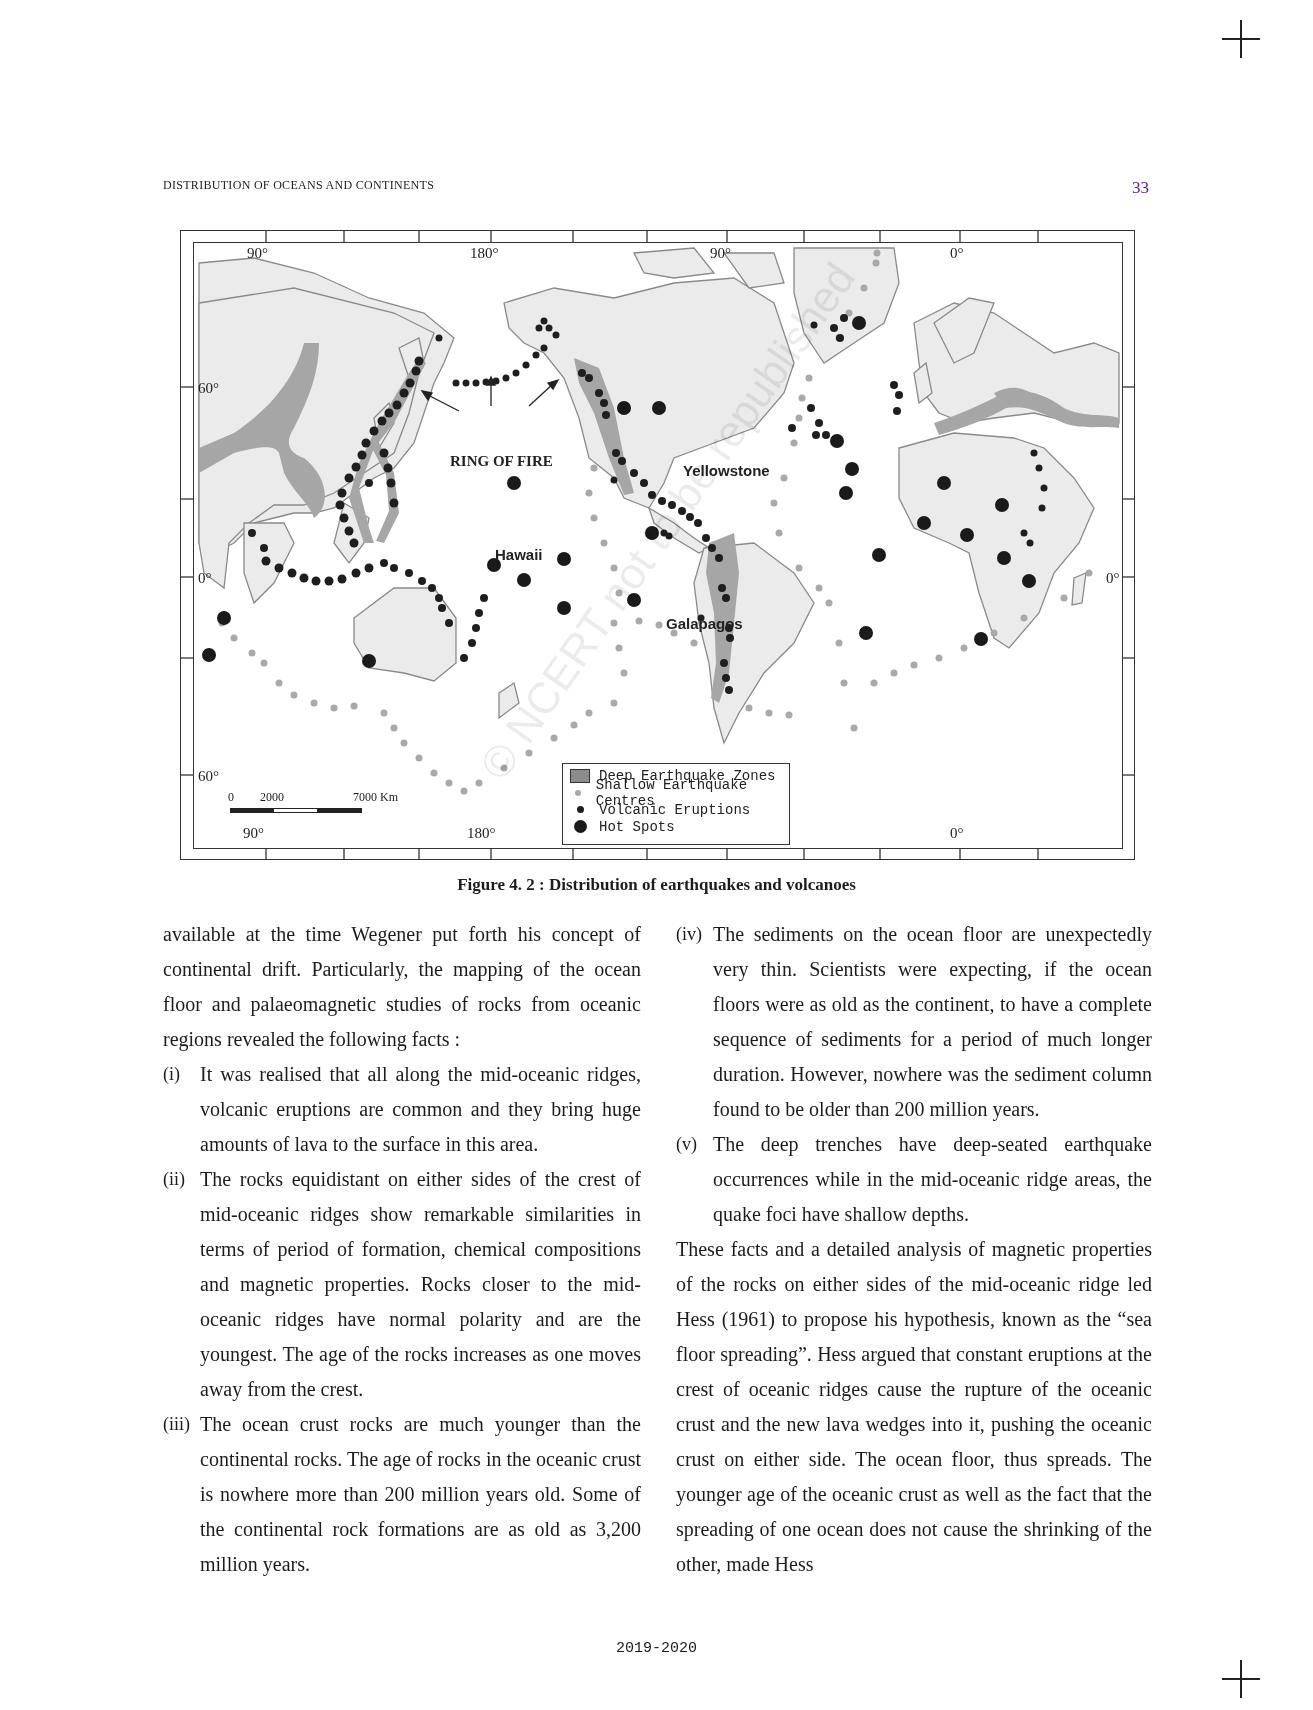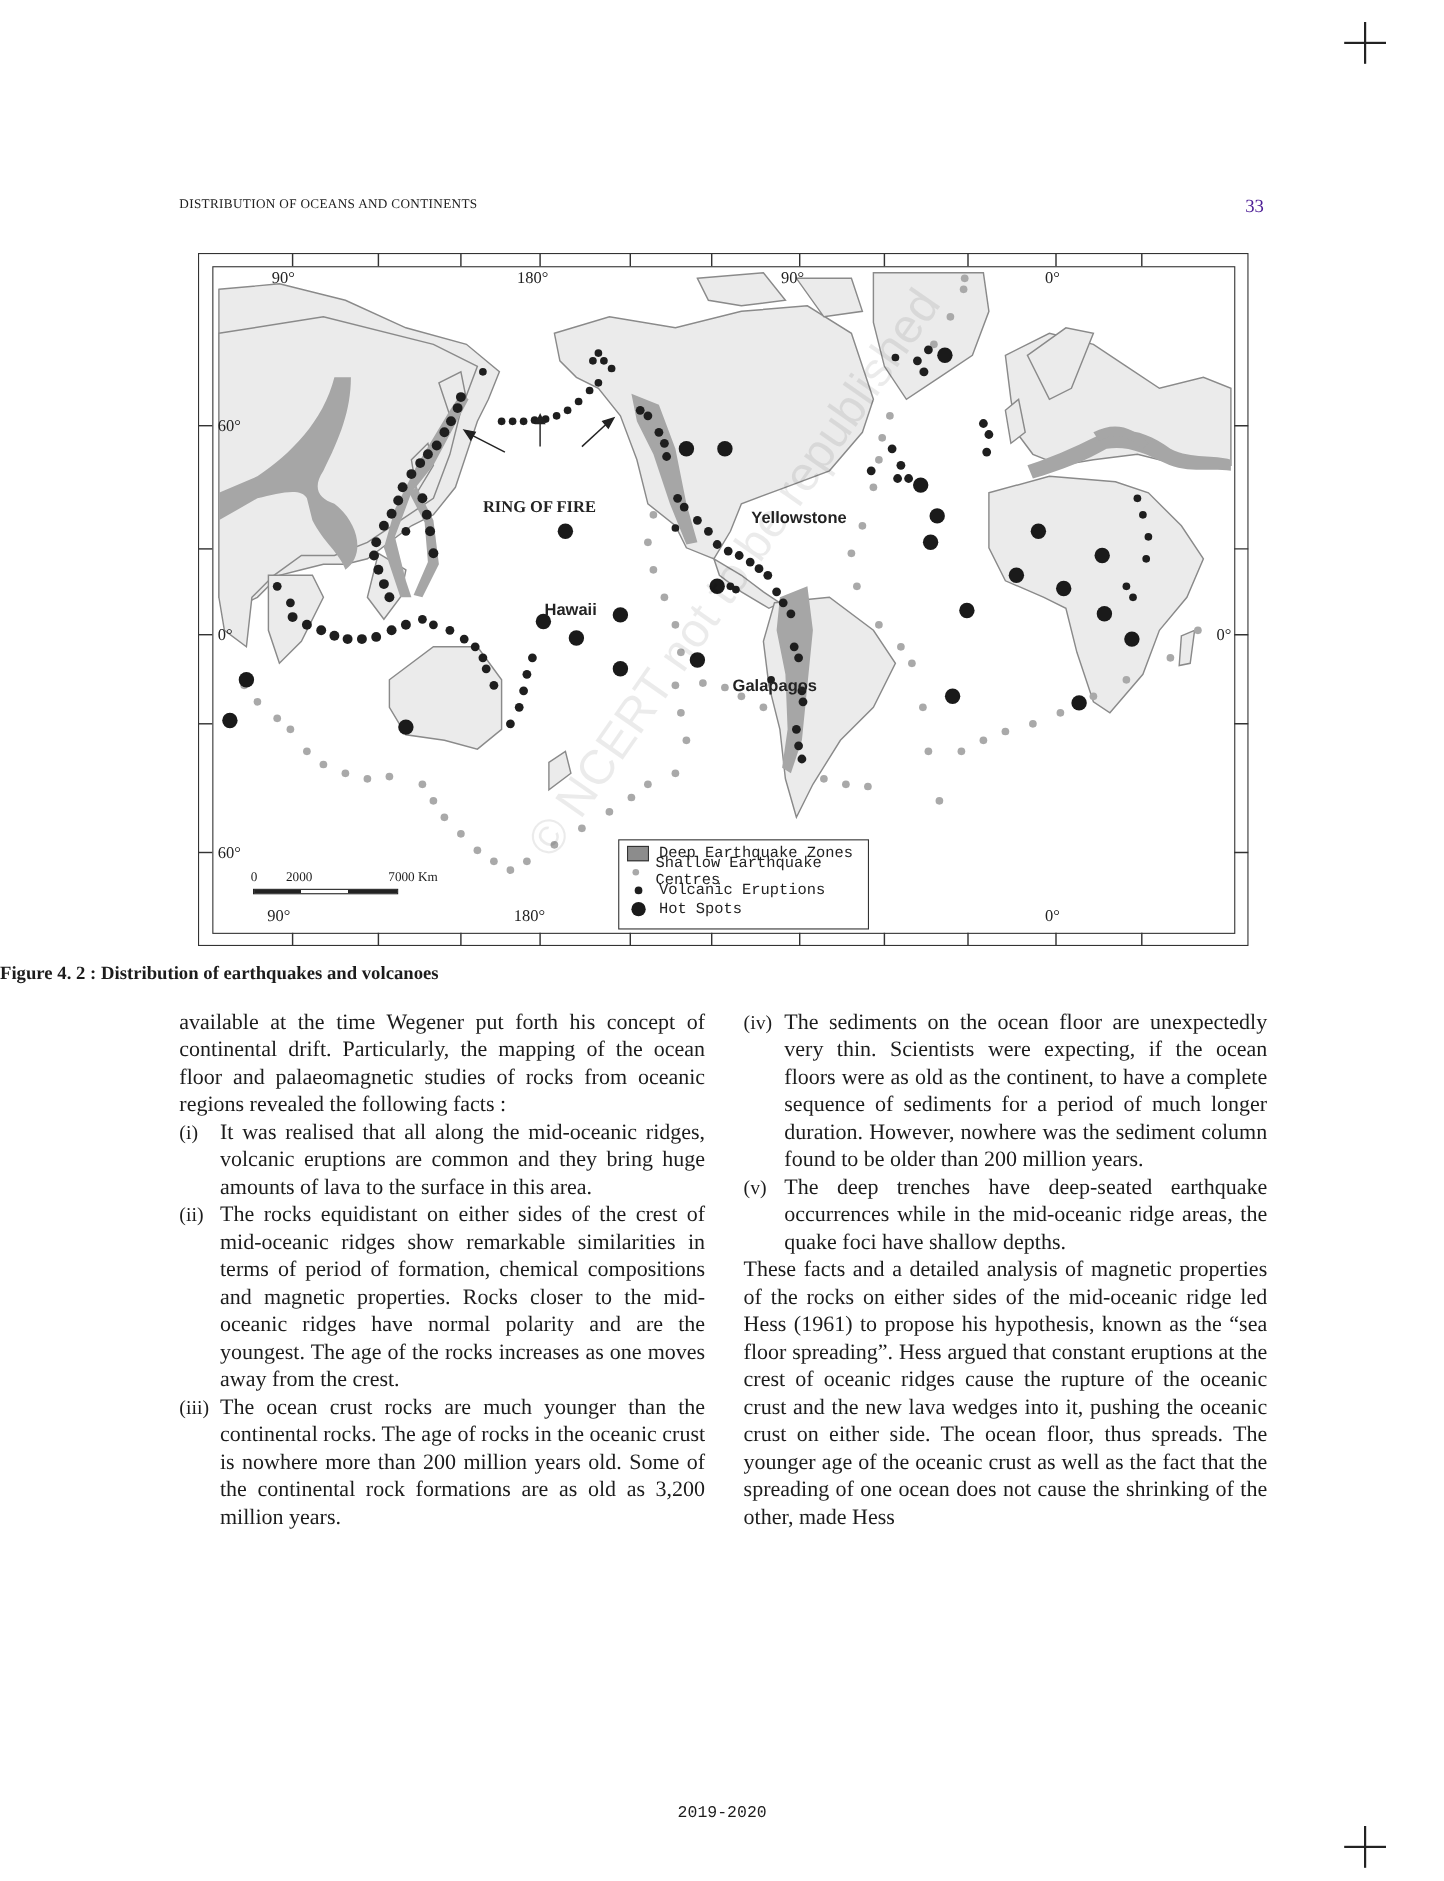--- a/index.html
+++ b/index.html
@@ -11,22 +11,22 @@
   .page-number { position:absolute; top:178px; left:1132px; font-size:17px; color:#4c1d95; }
   .map-frame { position:absolute; left:180px; top:230px; width:955px; height:630px; border:1.5px solid #333; box-sizing:border-box; }
   .map-inner { position:absolute; left:193px; top:242px; width:930px; height:607px; border:1.5px solid #333; box-sizing:border-box; background:#fff; overflow:hidden; }
   .tick-label { position:absolute; font-size:15px; color:#222; font-family:"Liberation Serif",serif; }
   .map-label { position:absolute; font-family:"Liberation Sans","DejaVu Sans",sans-serif; font-weight:bold; font-size:15px; color:#222;margin-top:26px; }
   .map-label-serif { position:absolute; font-family:"Liberation Serif",serif; font-weight:bold; font-size:15px; color:#222; }
   .legend { position:absolute; left:562px; top:763px; width:228px; height:82px; border:1.5px solid #333; background:#fff; font-family:Liberation Mono, monospace; font-size:14px; color:#222; box-sizing:border-box; padding:3px 6px; }
   .legend-row { display:flex; align-items:center; height:17px; }
   .legend-sym { width:22px; display:flex; justify-content:center; align-items:center; margin-right:8px; }
   .scale { position:absolute; left:228px; top:790px; font-size:12px; font-family:"Liberation Serif",serif; }
-  .caption { position:absolute; top:875px; left:0; width:1313px; font-weight:bold; font-size:17px; }
-  .col { position:absolute; font-size:20px; line-height:25px; }
+  .caption { position:absolute; top:875px; left:0; width:1313px; text-align:center; font-weight:bold; font-size:17px; }
+  .col { position:absolute; font-size:20px; line-height:35px; }
   .col-left { left:163px; top:917px; width:478px; }
   .col-right { left:676px; top:917px; width:476px; }
   .p { text-align:justify; margin:0; }
   .item { display:flex; }
   .item .num { width:37px; flex-shrink:0; font-size:18px; }
   .item .txt { flex:1; text-align:justify; }
   .footer-year { position:absolute; top:1640px; left:0; width:1313px; text-align:center; font-family:Liberation Mono, monospace; font-size:15px; }
   .watermark { position:absolute; left:470px; top:760px; font-family:"Liberation Sans",sans-serif; font-size:44px; color:rgba(0,0,0,0.08); transform:rotate(-55deg); transform-origin:left top; white-space:nowrap; pointer-events:none; }
 </style>
 </head>
@@ -382,21 +382,21 @@
 <div class="tick-label" style="left:710px;top:245px;">90°</div>
 <div class="tick-label" style="left:950px;top:245px;">0°</div>
 <div class="tick-label" style="left:198px;top:380px;">60°</div>
 <div class="tick-label" style="left:198px;top:570px;">0°</div>
 <div class="tick-label" style="left:198px;top:768px;">60°</div>
 <div class="tick-label" style="left:1106px;top:570px;">0°</div>
 <div class="tick-label" style="left:243px;top:825px;">90°</div>
 <div class="tick-label" style="left:467px;top:825px;">180°</div>
 <div class="tick-label" style="left:950px;top:825px;">0°</div>
 
-<div class="map-label-serif" style="left:439px;top:453px;">RING OF FIRE</div>
+<div class="map-label-serif" style="left:450px;top:453px;">RING OF FIRE</div>
 <div class="map-label" style="left:495px;top:520px;">Hawaii</div>
 <div class="map-label" style="left:683px;top:436px;">Yellowstone</div>
 <div class="map-label" style="left:666px;top:589px;">Galapagos</div>
 
 <div class="scale">
   <div style="position:relative;width:140px;height:28px;">
     <span style="position:absolute;left:0;top:0;">0</span>
     <span style="position:absolute;left:32px;top:0;">2000</span>
     <span style="position:absolute;left:125px;top:0;white-space:nowrap;">7000 Km</span>
     <div style="position:absolute;left:2px;top:18px;width:130px;height:3px;border:1px solid #222;background:linear-gradient(90deg,#222 0 33%,#fff 33% 66%,#222 66% 100%);"></div>

